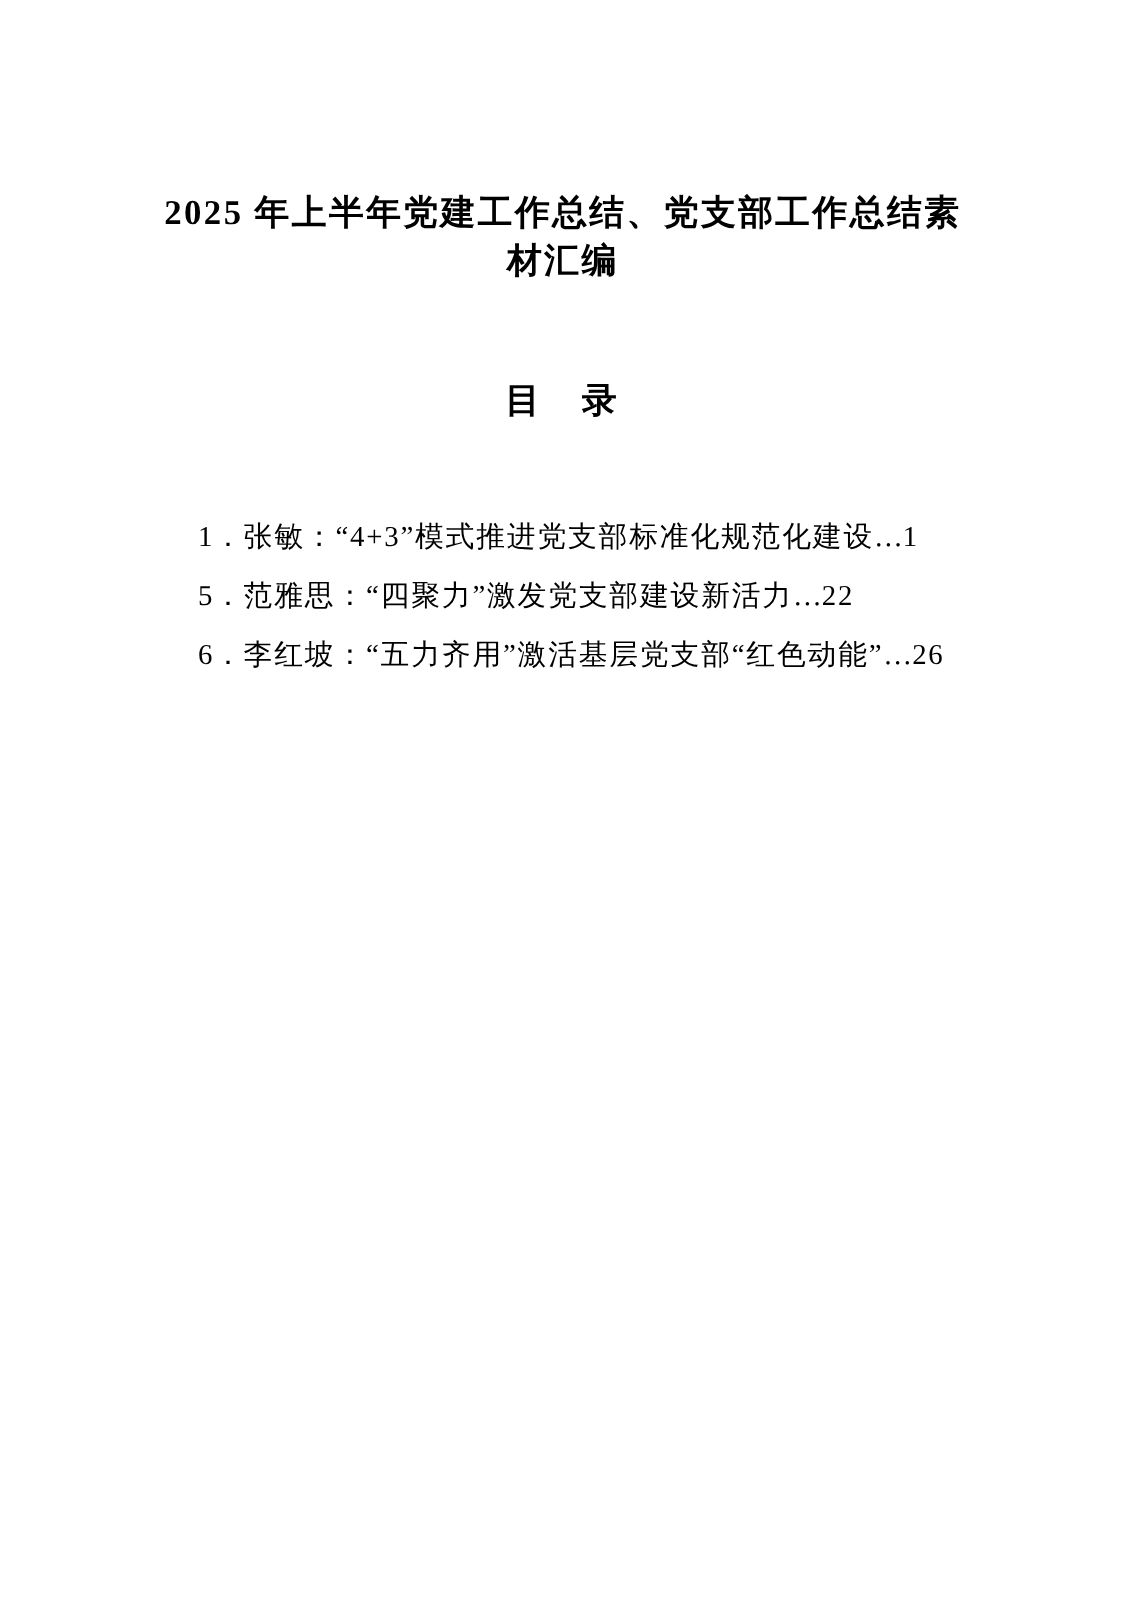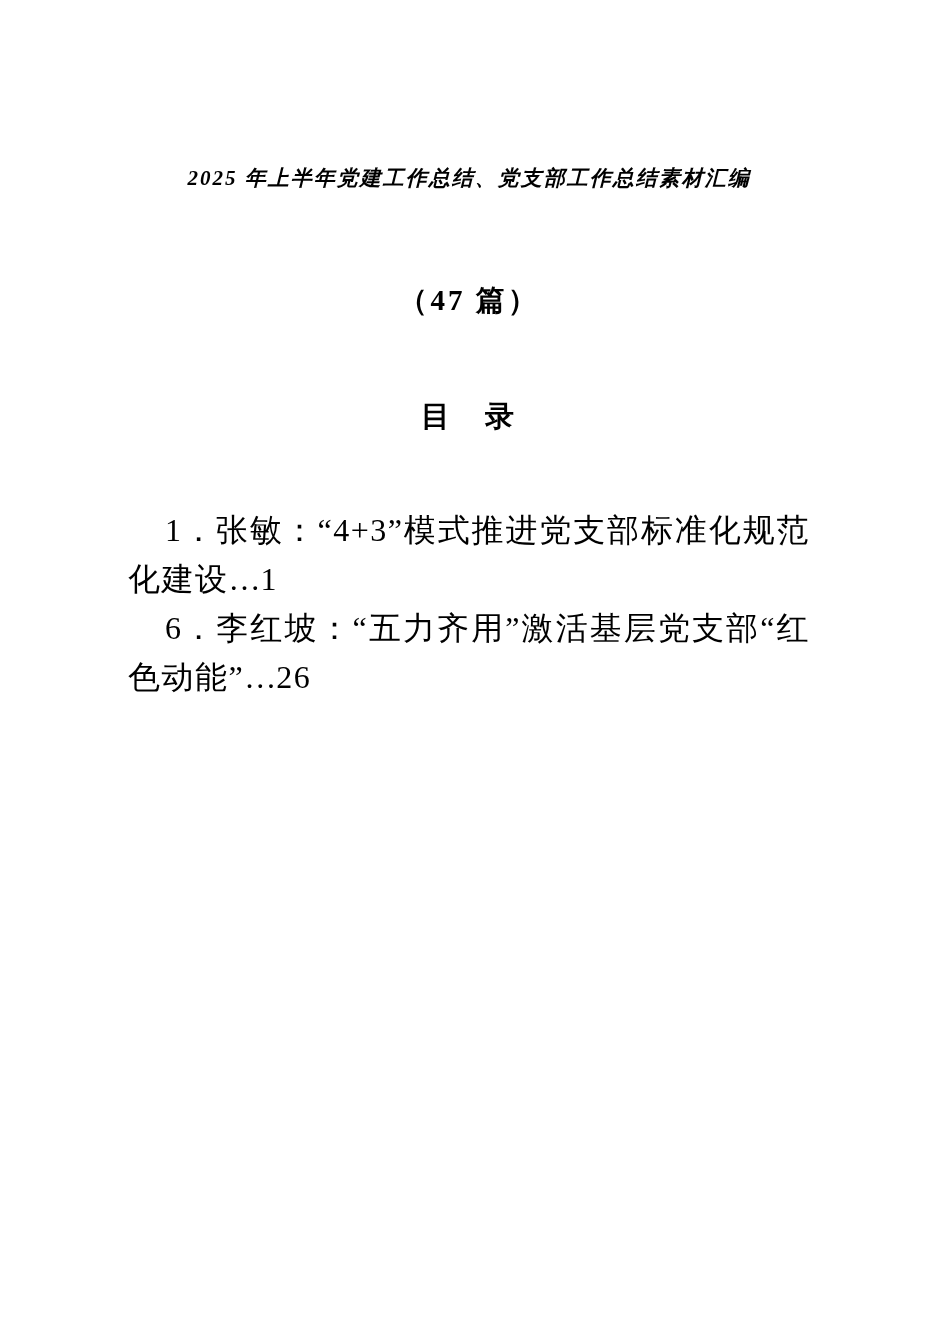--- a/index.html
+++ b/index.html
@@ -17,26 +17,25 @@
   .page {
     box-sizing: border-box;
     width: 950px;
     height: 1344px;
     padding: 158px 140px 0 128px;
     background: #ffffff;
     overflow: hidden;
   }
   .doc-title {
     margin: 0;
-    font-size: 21px;
+    font-size: 29px;
     font-weight: bold;
     text-align: center;
     letter-spacing: 2px;
     line-height: 40px;
-    font-style: italic;
   }
   .doc-subtitle {
     margin: 82px 0 0 0;
     font-size: 29px;
     font-weight: bold;
     text-align: center;
     letter-spacing: 3px;
     line-height: 40px;
   }
   .toc-heading {
@@ -45,21 +44,21 @@
     font-weight: bold;
     text-align: center;
     letter-spacing: 3px;
     line-height: 40px;
   }
   .toc {
     margin-top: 70px;
   }
   .toc-entry {
     margin: 0;
-    font-size: 32px;
+    font-size: 24px;
     font-weight: normal;
     line-height: 49px;
     letter-spacing: 1.5px;
     text-align: justify;
     text-justify: inter-character;
     text-indent: 37px;
     word-break: break-all;
   }
   .toc-entry .toc-num {
     letter-spacing: 1px;
@@ -68,22 +67,22 @@
     letter-spacing: 0;
   }
 </style>
 </head>
 <body>
 
 <div class="page">
 
   <h1 class="doc-title">2025 年上半年党建工作总结、党支部工作总结素材汇编</h1>
 
-  <div class="doc-subtitle">（47 篇）</div>
 
   <h2 class="toc-heading">目　录</h2>
 
   <div class="toc">
     <p class="toc-entry"><span class="toc-num">1．</span><span class="toc-text">张敏：“4+3”模式推进党支部标准化规范化建设</span><span class="toc-leader">…</span><span class="toc-page">1</span></p>
+    <p class="toc-entry"><span class="toc-num">5．</span><span class="toc-text">范雅思：“四聚力”激发党支部建设新活力</span><span class="toc-leader">…</span><span class="toc-page">22</span></p>
     <p class="toc-entry"><span class="toc-num">6．</span><span class="toc-text">李红坡：“五力齐用”激活基层党支部“红色动能”</span><span class="toc-leader">…</span><span class="toc-page">26</span></p>
   </div>
 
 </div>
 
 </body></html>

